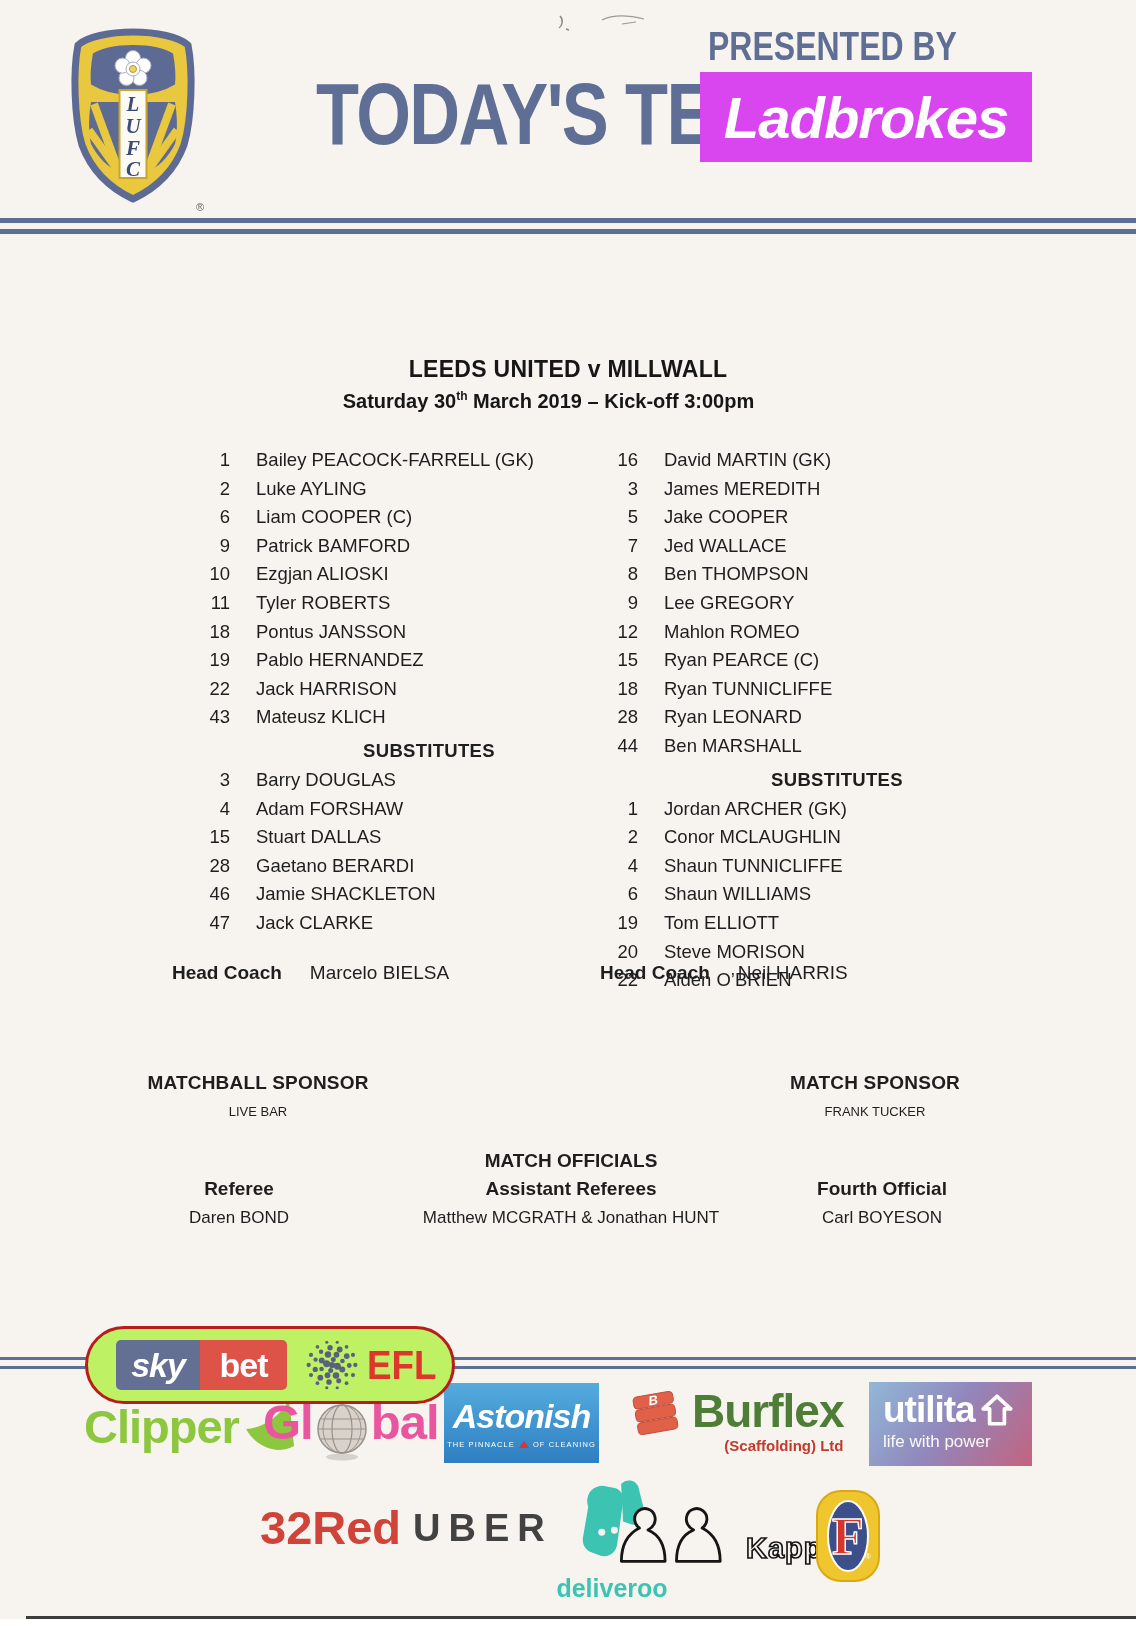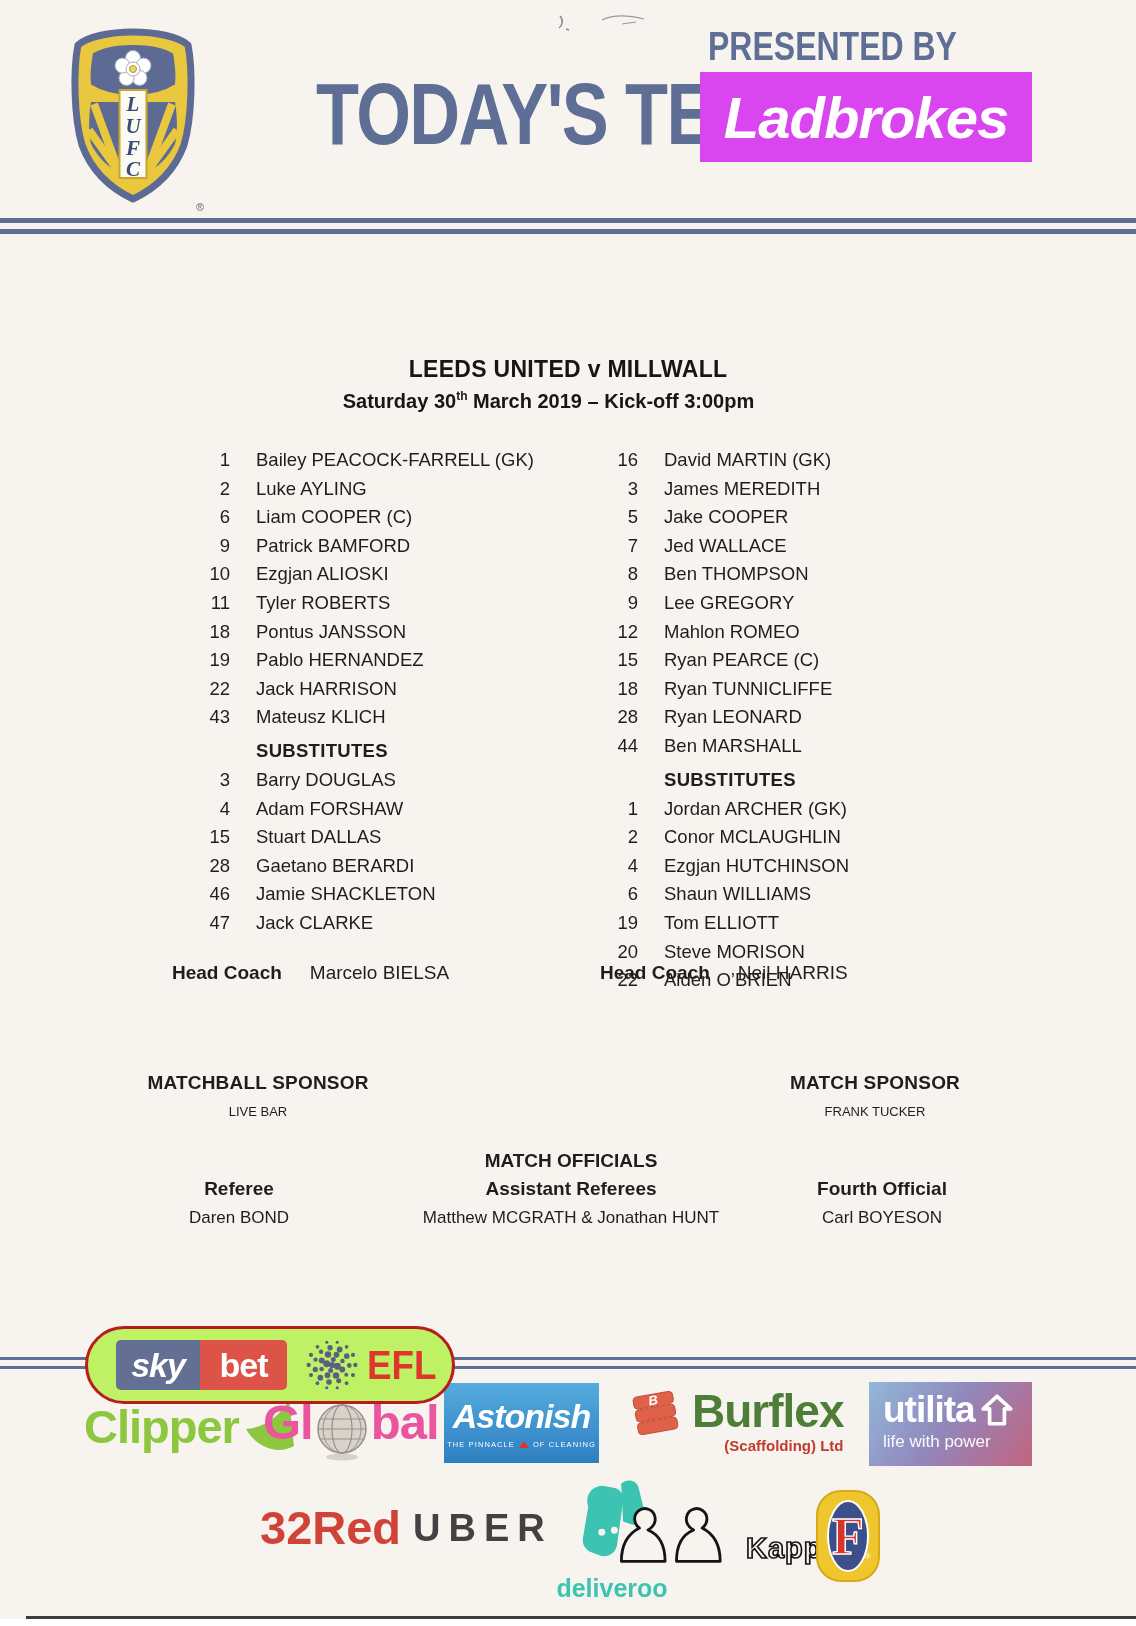--- a/index.html
+++ b/index.html
@@ -46,21 +46,21 @@
   .match-date sup { font-size:12px; }
   
   .team-col { position:absolute; top:446px; width:420px; }
   #home-col { left:182px; }
   #away-col { left:590px; }
   .player-row { display:flex; height:28.6px; line-height:28.6px; font-size:18.5px; }
   .pnum { width:48px; text-align:right; }
   .pname { margin-left:26px; white-space:nowrap; }
   .subs-label {
     margin-left:74px; margin-top:5.5px; height:28.6px; line-height:28.6px;
-    font-weight:bold; font-size:18.5px; letter-spacing:0.3px;
+    font-weight:bold; font-size:18.5px; letter-spacing:0.3px;text-align:center;
   }
   
   .coach-row { position:absolute; top:962px; display:flex; font-size:19px;justify-content:flex-end; }
   #home-coach { left:172px; }
   #away-coach { left:600px; }
   .coach-label { font-weight:bold; margin-right:28px; }
   
   .sponsor-block { position:absolute; transform:translateX(-50%); text-align:center; }
   .sponsor-label { font-weight:bold; font-size:19px; letter-spacing:0.2px; }
   .sponsor-name { font-size:13px; margin-top:10px; }
@@ -305,21 +305,21 @@
         <div class="player-row">
           <span class="pnum">1</span>
           <span class="pname">Jordan ARCHER (GK)</span>
         </div>
         <div class="player-row">
           <span class="pnum">2</span>
           <span class="pname">Conor MCLAUGHLIN</span>
         </div>
         <div class="player-row">
           <span class="pnum">4</span>
-          <span class="pname">Ezgjan HUTCHINSON</span>
+          <span class="pname">Shaun TUNNICLIFFE</span>
         </div>
         <div class="player-row">
           <span class="pnum">6</span>
           <span class="pname">Shaun WILLIAMS</span>
         </div>
         <div class="player-row">
           <span class="pnum">19</span>
           <span class="pname">Tom ELLIOTT</span>
         </div>
         <div class="player-row">

